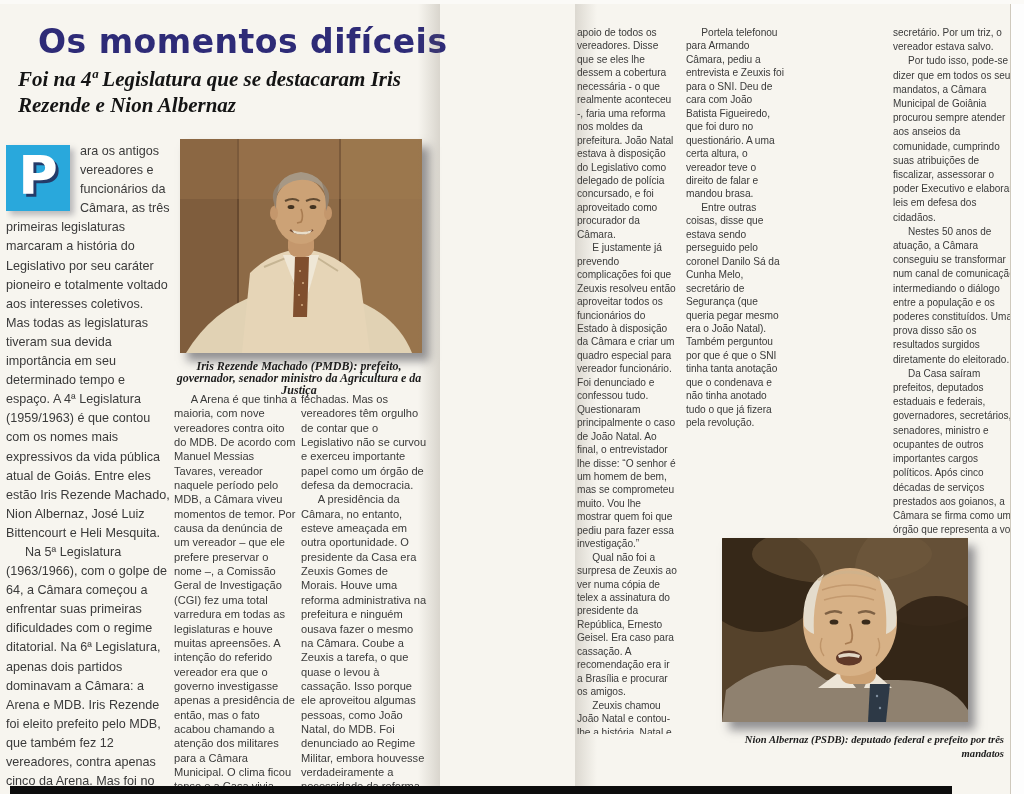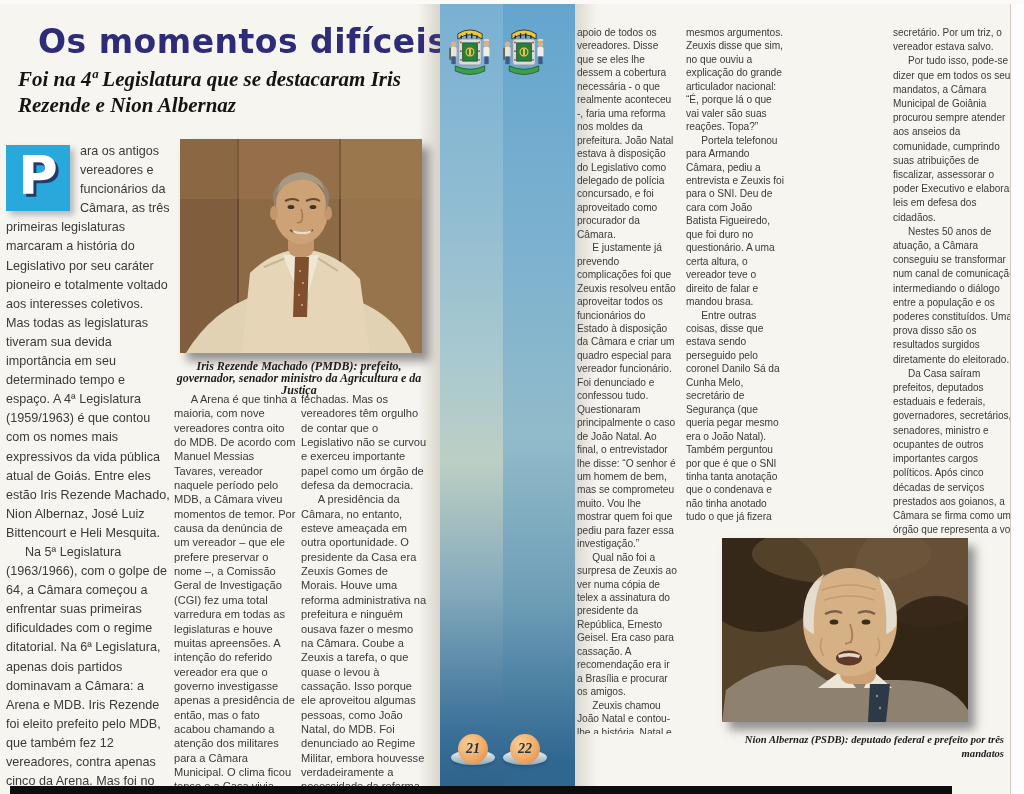--- a/index.html
+++ b/index.html
@@ -153,53 +153,30 @@
     <div class="col l2">
       <p class="ind">A Arena é que tinha a maioria, com nove vereadores contra oito do MDB. De acordo com Manuel Messias Tavares, vereador naquele período pelo MDB, a Câmara viveu momentos de temor. Por causa da denúncia de um vereador – que ele prefere preservar o nome –, a Comissão Geral de Investigação (CGI) fez uma total varredura em todas as legislaturas e houve muitas apreensões. A intenção do referido vereador era que o governo investigasse apenas a presidência de então, mas o fato acabou chamando a atenção dos militares para a Câmara Municipal. O clima ficou tenso e a Casa vivia constantemente sob a sombra do medo de ter suas portas</p>
     </div>
 
     <div class="col l3">
       <p>fechadas. Mas os vereadores têm orgulho de contar que o Legislativo não se curvou e exerceu importante papel como um órgão de defesa da democracia.</p>
       <p class="ind">A presidência da Câmara, no entanto, esteve ameaçada em outra oportunidade. O presidente da Casa era Zeuxis Gomes de Morais. Houve uma reforma administrativa na prefeitura e ninguém ousava fazer o mesmo na Câmara. Coube a Zeuxis a tarefa, o que quase o levou à cassação. Isso porque ele aproveitou algumas pessoas, como João Natal, do MDB. Foi denunciado ao Regime Militar, embora houvesse verdadeiramente a necessidade da reforma. Zeuxis contava muito com o</p>
     </div>
   </div>
 
-  <div class="spine">
-    <div class="strip-l"></div>
-    <div class="strip-r"></div>
-    <svg class="crest crest1" viewBox="0 0 60 62">
-        <use href="#crest"></use>
-      </svg>
-    <svg class="crest crest2" viewBox="0 0 60 62">
-        <use href="#crest"></use>
-      </svg>
-    <div class="badge badge21">
-      <div class="wing"></div>
-      <div class="ball">
-          <span>21</span>
-        </div>
-    </div>
-    <div class="badge badge22">
-      <div class="wing"></div>
-      <div class="ball">
-          <span>22</span>
-        </div>
-    </div>
-  </div>
 
   <div>
     <div class="col r1">
       <p>apoio de todos os vereadores. Disse que se eles lhe dessem a cobertura necessária - o que realmente aconteceu -, faria uma reforma nos moldes da prefeitura. João Natal estava à disposição do Legislativo como delegado de polícia concursado, e foi aproveitado como procurador da Câmara.</p>
       <p class="ind">E justamente já prevendo complicações foi que Zeuxis resolveu então aproveitar todos os funcionários do Estado à disposição da Câmara e criar um quadro especial para vereador funcionário. Foi denunciado e confessou tudo. Questionaram principalmente o caso de João Natal. Ao final, o entrevistador lhe disse: “O senhor é um homem de bem, mas se comprometeu muito. Vou lhe mostrar quem foi que pediu para fazer essa investigação.”</p>
       <p class="ind">Qual não foi a surpresa de Zeuxis ao ver numa cópia de telex a assinatura do presidente da República, Ernesto Geisel. Era caso para cassação. A recomendação era ir a Brasília e procurar os amigos.</p>
       <p class="ind">Zeuxis chamou João Natal e contou-lhe a história. Natal e outras duas procuradoras da Câmara lhe fizeram uma belíssima defesa. Ele foi a Brasília, procurou Petrônio Portela e contou tudo. Portela leu a defesa e perguntou-lhe se teria condições de se defender oralmente utilizando os</p>
     </div>
 
     <div class="col r2">
-      <p>mesmos argumentos. Zeuxis disse que sim, no que ouviu a explicação do grande articulador nacional: “É, porque lá o que vai valer são suas reações. Topa?”</p>
       <p class="ind">Portela telefonou para Armando Câmara, pediu a entrevista e Zeuxis foi para o SNI. Deu de cara com João Batista Figueiredo, que foi duro no questionário. A uma certa altura, o vereador teve o direito de falar e mandou brasa.</p>
       <p class="ind">Entre outras coisas, disse que estava sendo perseguido pelo coronel Danilo Sá da Cunha Melo, secretário de Segurança (que queria pegar mesmo era o João Natal). Também perguntou por que é que o SNI tinha tanta anotação que o condenava e não tinha anotado tudo o que já fizera pela revolução.</p>
 
     </div>
 
     <div class="col r3">
       <p>secretário. Por um triz, o vereador estava salvo.</p>
       <p class="ind">Por tudo isso, pode-se dizer que em todos os seus mandatos, a Câmara Municipal de Goiânia procurou sempre atender aos anseios da comunidade, cumprindo suas atribuições de fiscalizar, assessorar o poder Executivo e elaborar leis em defesa dos cidadãos.</p>
       <p class="ind">Nestes 50 anos de atuação, a Câmara conseguiu se transformar num canal de comunicação intermediando o diálogo entre a população e os poderes constituídos. Uma prova disso são os resultados surgidos diretamente do eleitorado.</p>
       <p class="ind">Da Casa saíram prefeitos, deputados estaduais e federais, governadores, secretários, senadores, ministro e ocupantes de outros importantes cargos políticos. Após cinco décadas de serviços prestados aos goianos, a Câmara se firma como um órgão que representa a voz do povo.</p>

